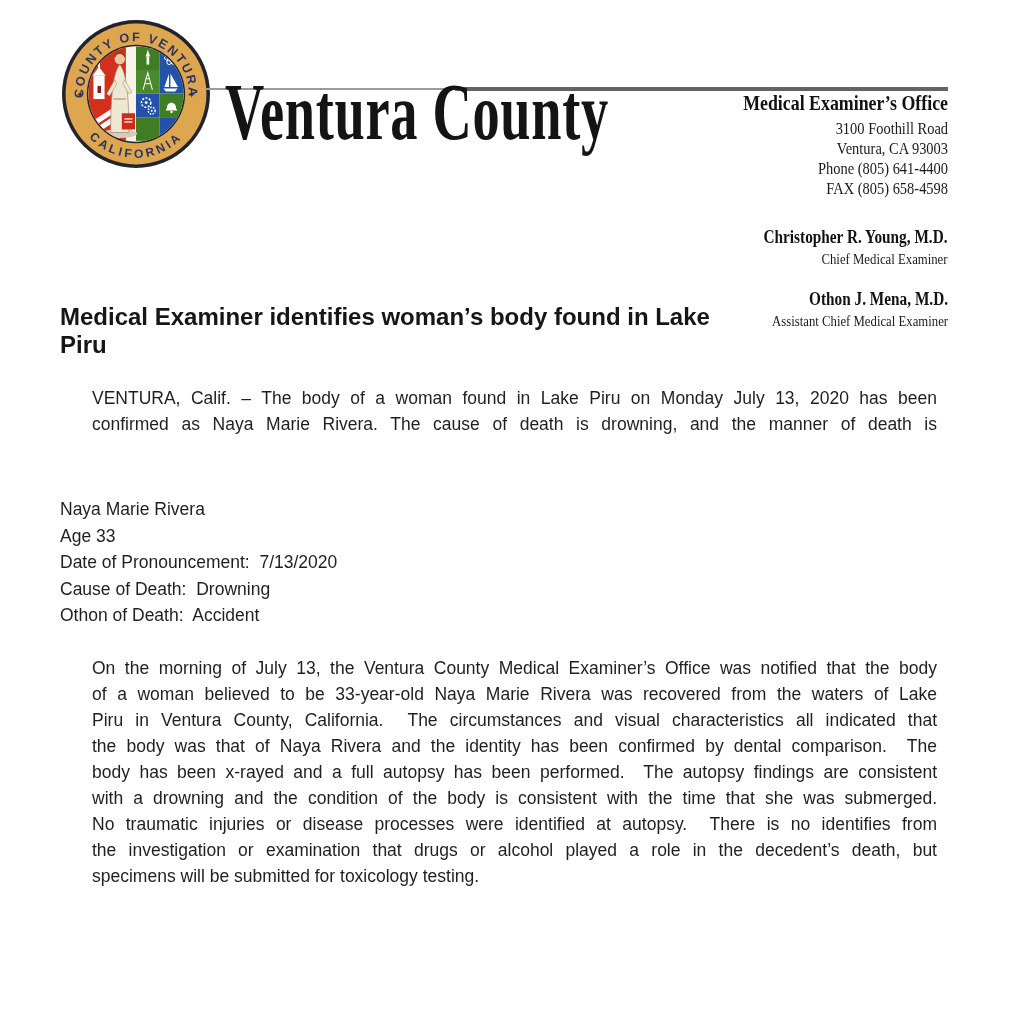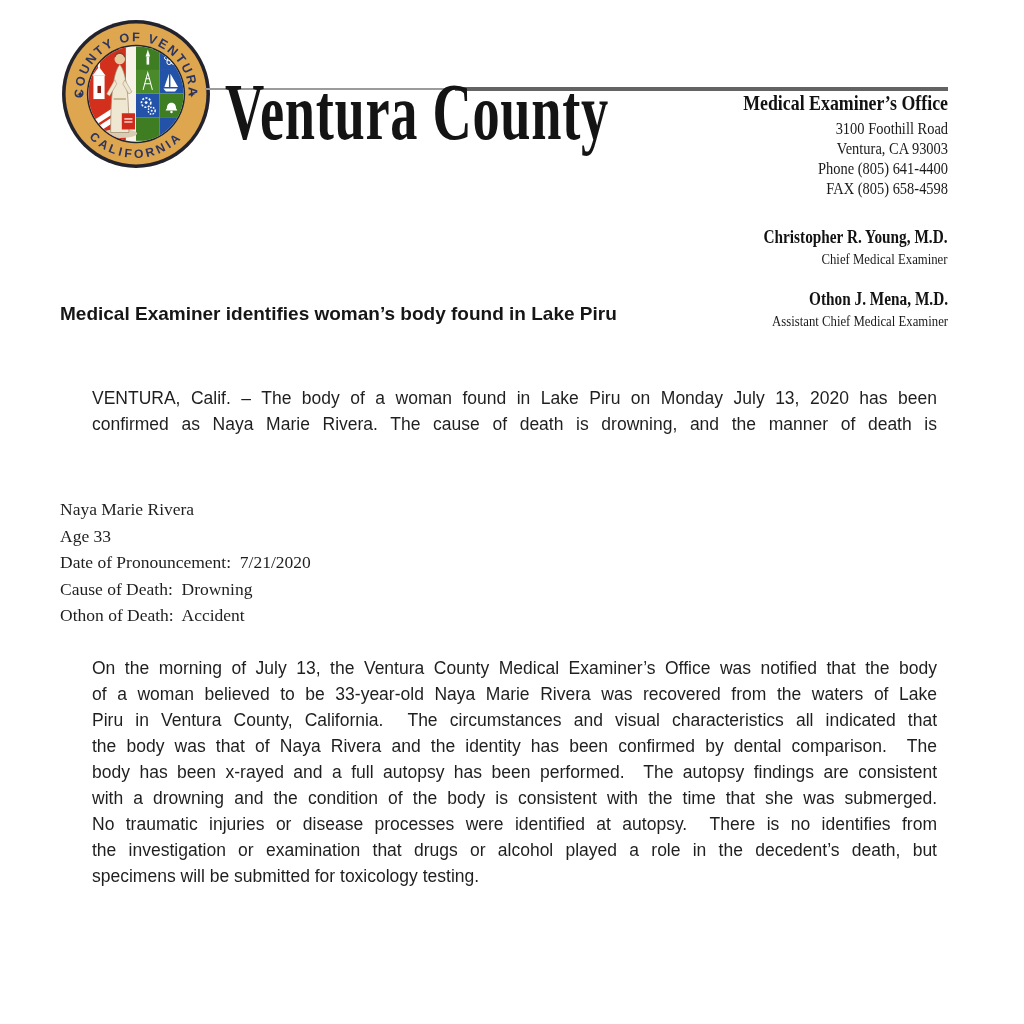--- a/index.html
+++ b/index.html
@@ -26,33 +26,33 @@
   .office{top:90px;}
   .office-name{font-size:21px;font-weight:700;line-height:26px;margin-bottom:3px;color:#121212;}
   .office-line{font-size:17px;line-height:20px;}
   .staff-a{top:226px;}
   .staff-b{top:288px;}
   .staff-name{font-size:18px;font-weight:700;line-height:23px;color:#121212;}
   .staff-title{font-size:15px;line-height:21px;}
   
   .headline{
     position:absolute;left:60px;top:303px;width:700px;
-    font-size:19px;font-weight:700;color:#161616;
+    font-size:24px;font-weight:700;color:#161616;
   }
   .para{position:absolute;left:60px;width:877px;font-size:17.5px;}
   .lead{top:385px;line-height:26px;}
   .mainp{top:655px;line-height:26px;}
   .jline{
     text-align:justify;text-align-last:justify;
     white-space:pre-wrap;
     margin-left:32px;
   }
   .jline.last{text-align-last:left;}
   .details{position:absolute;left:60px;top:496px;font-size:17.5px;line-height:26.5px;}
-  .detail-item{white-space:pre-wrap;font-family:Liberation Serif, serif;}
+  .detail-item{white-space:pre-wrap;}
 </style>
 </head>
 <body>
 
 <div class="page">
 
   <svg class="seal" viewBox="0 0 148 148">
     <defs>
       <clipPath id="sealInner">
           <circle cx="74" cy="74" r="47"></circle>
@@ -181,21 +181,21 @@
   <div class="headline">Medical Examiner identifies woman’s body found in Lake Piru</div>
 
   <div class="para lead">
     <div class="jline">VENTURA, Calif. – The body of a woman found in Lake Piru on Monday July 13, 2020 has been</div>
     <div class="jline">confirmed as Naya Marie Rivera. The cause of death is drowning, and the manner of death is</div>
   </div>
 
   <div class="details">
     <div class="detail-item">Naya Marie Rivera</div>
     <div class="detail-item">Age 33</div>
-    <div class="detail-item">Date of Pronouncement:  7/21/2020</div>
+    <div class="detail-item">Date of Pronouncement:  7/13/2020</div>
     <div class="detail-item">Cause of Death:  Drowning</div>
     <div class="detail-item">Othon of Death:  Accident</div>
   </div>
 
   <div class="para mainp">
     <div class="jline">On the morning of July 13, the Ventura County Medical Examiner’s Office was notified that the body</div>
     <div class="jline">of a woman believed to be 33-year-old Naya Marie Rivera was recovered from the waters of Lake</div>
     <div class="jline">Piru in Ventura County, California.  The circumstances and visual characteristics all indicated that</div>
     <div class="jline">the body was that of Naya Rivera and the identity has been confirmed by dental comparison.  The</div>
     <div class="jline">body has been x-rayed and a full autopsy has been performed.  The autopsy findings are consistent</div>

